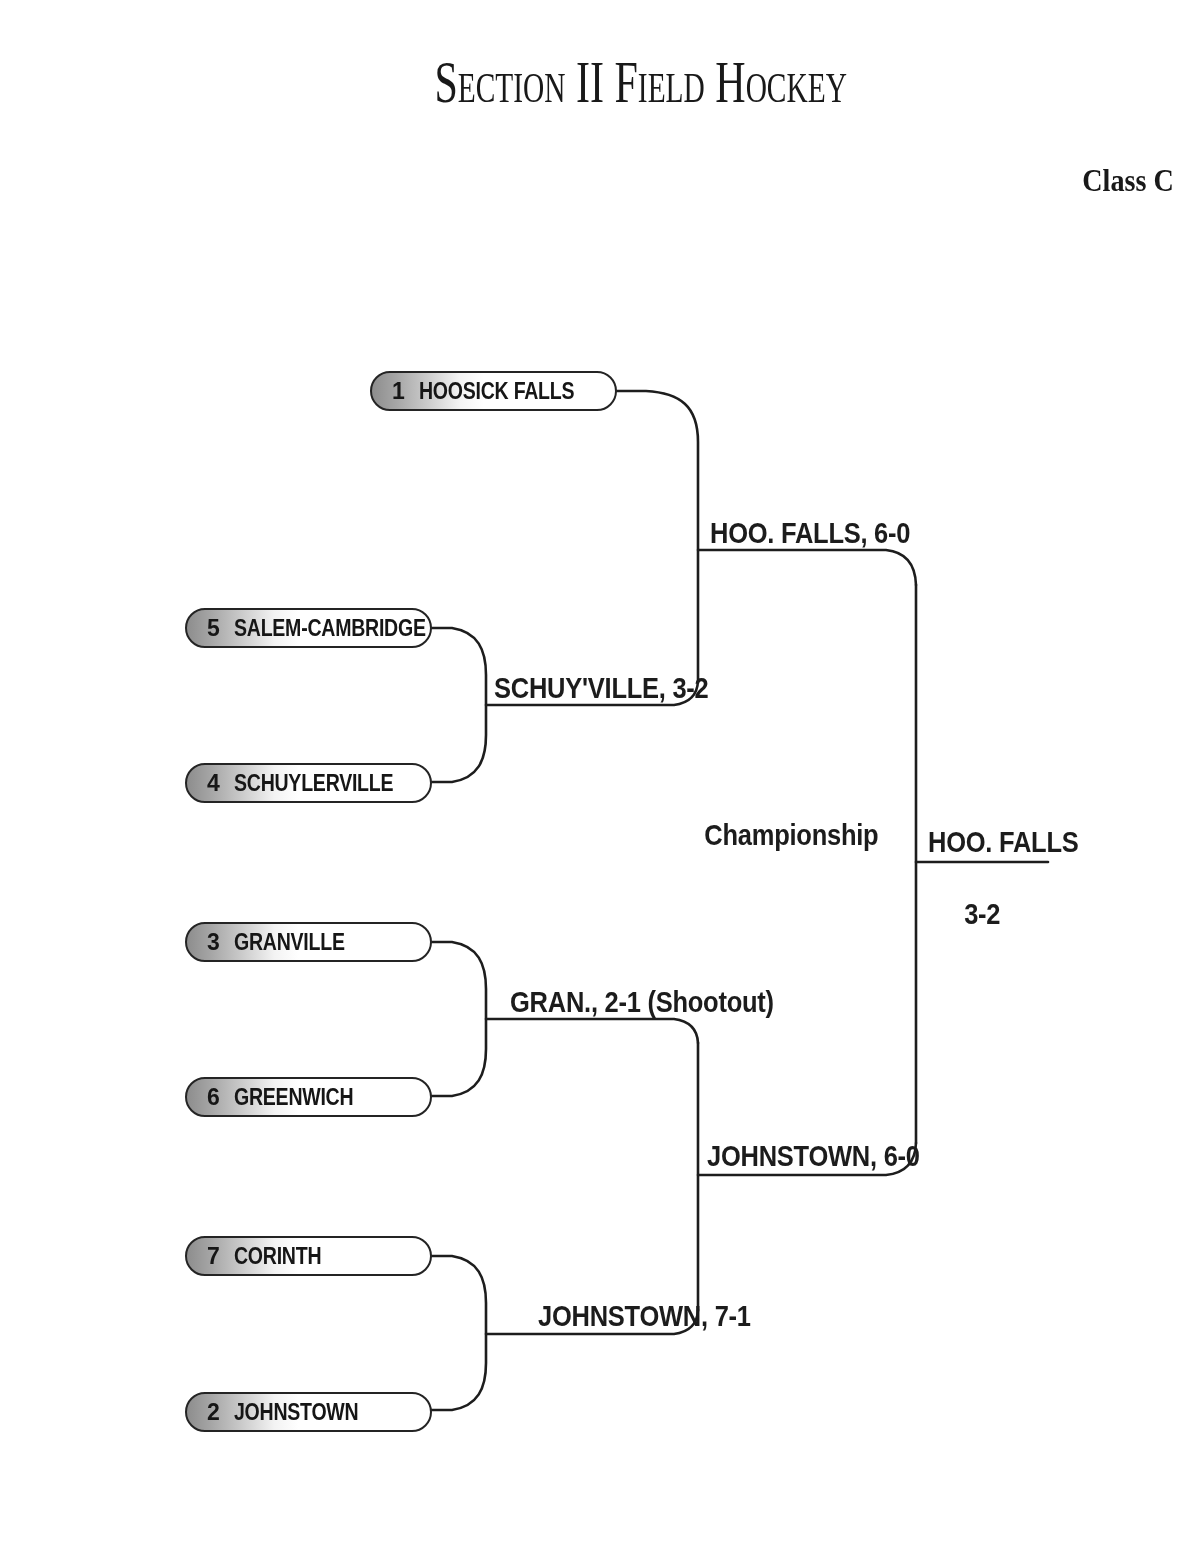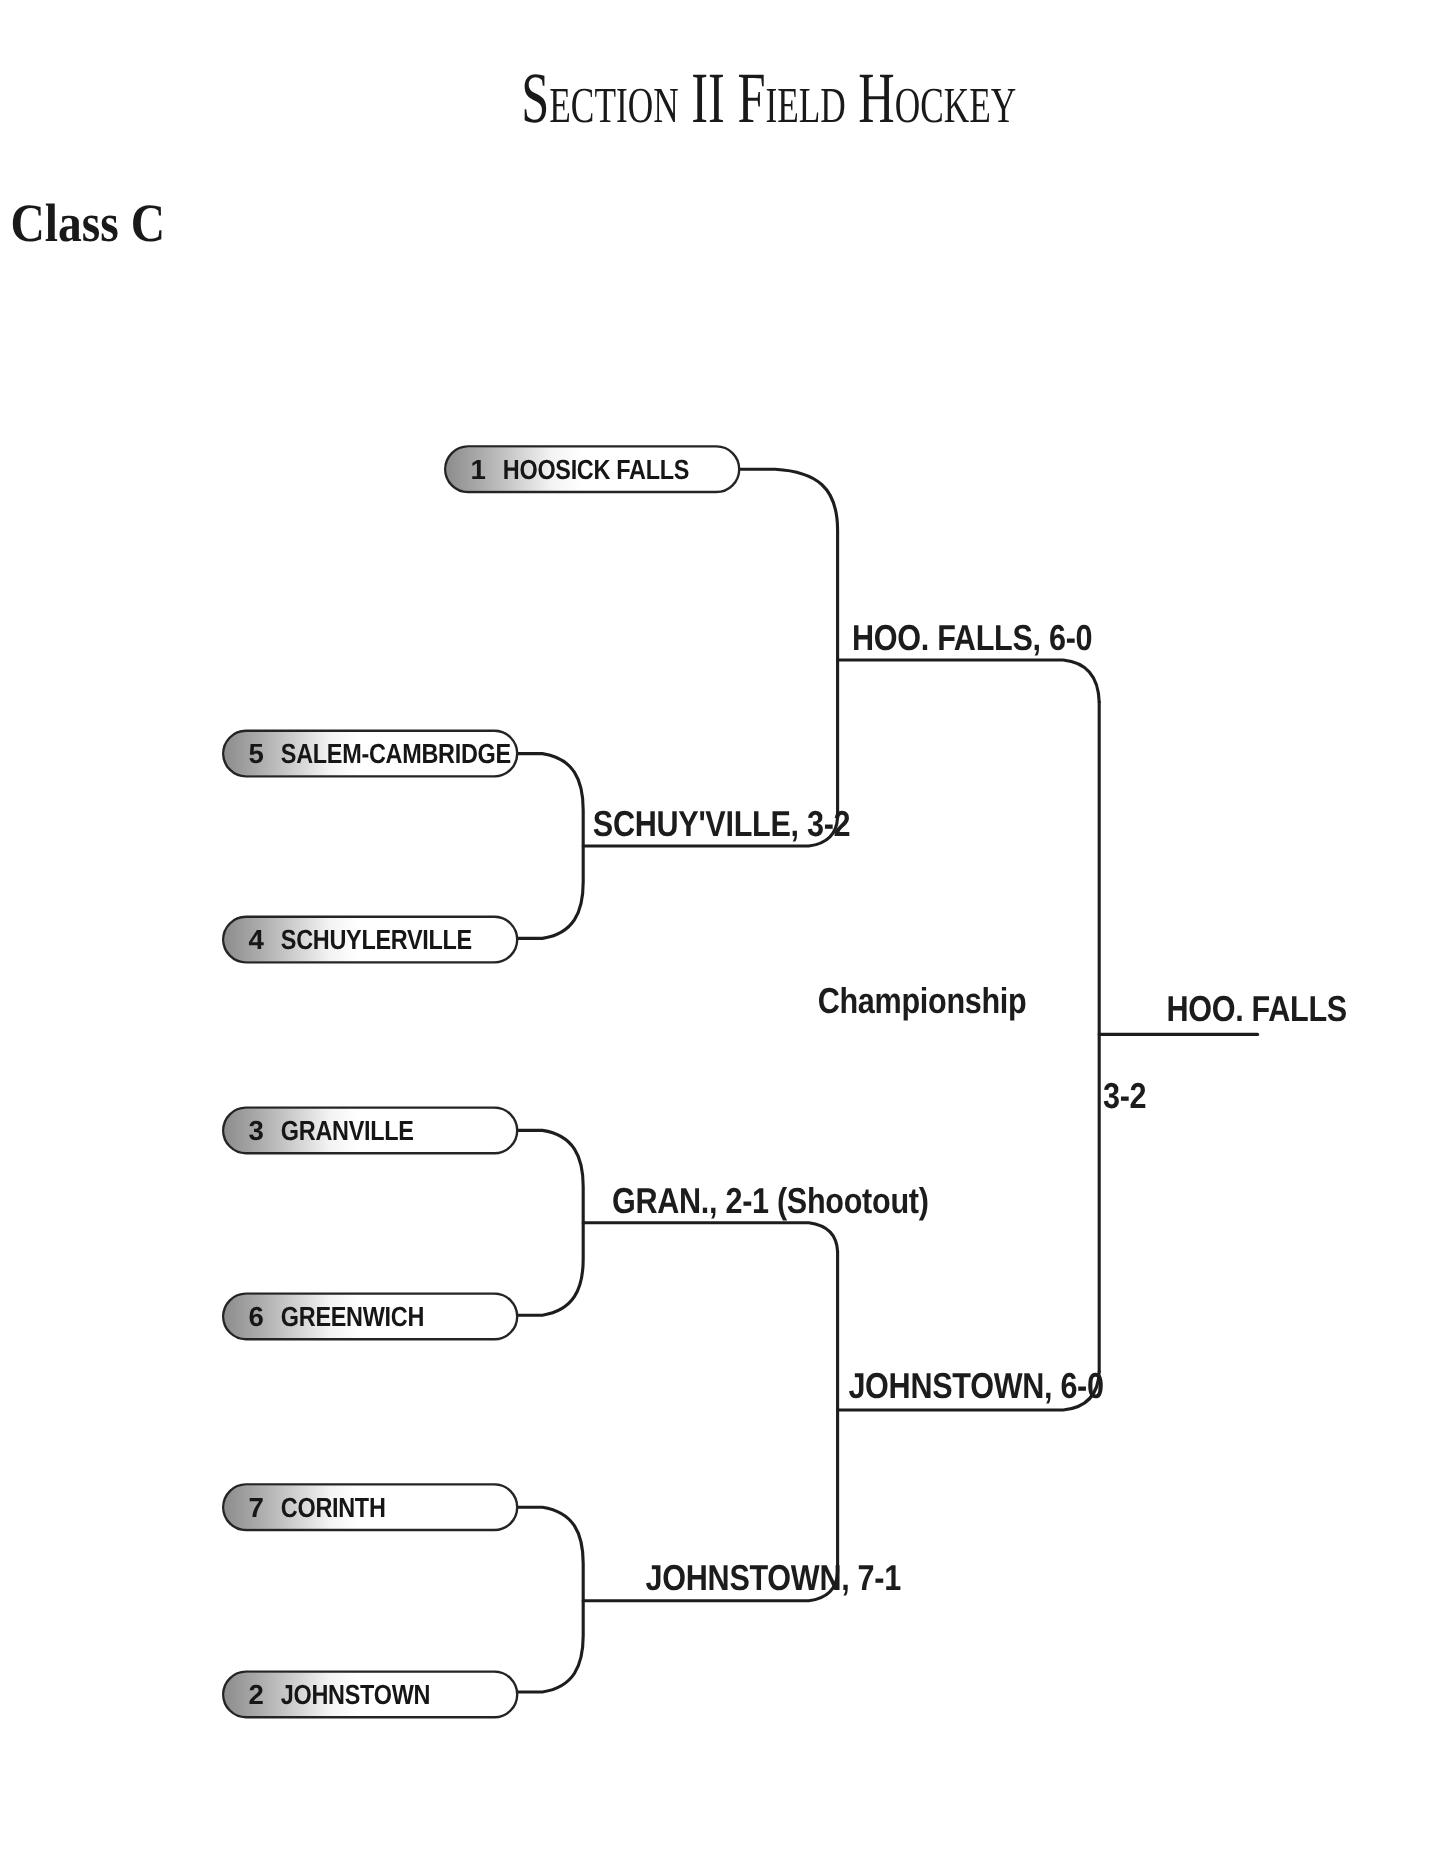--- a/index.html
+++ b/index.html
@@ -35,24 +35,24 @@
   .title .squish {
     display: inline-block;
     transform: scaleX(0.70);
     transform-origin: 50% 50%;
   }
   .subtitle {
     position: absolute;
     left: 0;
     top: 164px;
     width: 1180px;
-    text-align: left;
+    text-align: right;
     font-family: "Liberation Serif", serif;
     font-weight: 700;
-    font-size: 45px;
+    font-size: 32px;
     line-height: 1.0;
     color: #191919;
     white-space: nowrap;
   }
   .subtitle .squish {
     display: inline-block;
     transform: scaleX(0.88);
     transform-origin: 50% 50%;
   }
   
@@ -104,32 +104,32 @@
     letter-spacing: -0.3px;
     white-space: nowrap;
     color: #1c1c1c;
   }
   .rlabel .squish {
     display: inline-block;
     transform: scaleX(0.85);
     transform-origin: 0 50%;
   }
   .centered {
-    text-align: left;
+    text-align: center;
   }
   .centered .squish {
     transform-origin: 50% 50%;
   }
   .pos-qf1 { left: 494px; top: 676px; }
   .pos-qf2 { left: 494px; top: 990px; margin-left: 16px; }
   .pos-qf3 { left: 494px; top: 1304px; margin-left: 44px; }
   .pos-sf1 { left: 710px; top: 521px; }
   .pos-sf2 { left: 707px; top: 1144px; }
   .pos-champ-label { left: 666px; top: 823px; width: 250px; }
-  .pos-champ-name { left: 972px; top: 830px; }
+  .pos-champ-name { left: 928px; top: 830px; }
   .pos-final-score { left: 916px; top: 902px; width: 132px; }
   .pos-t1 { left: 370px; top: 371px; }
   .pos-t5 { left: 185px; top: 608px; }
   .pos-t4 { left: 185px; top: 763px; }
   .pos-t3 { left: 185px; top: 922px; }
   .pos-t6 { left: 185px; top: 1077px; }
   .pos-t7 { left: 185px; top: 1236px; }
   .pos-t2 { left: 185px; top: 1392px; }
 </style>
 </head>

